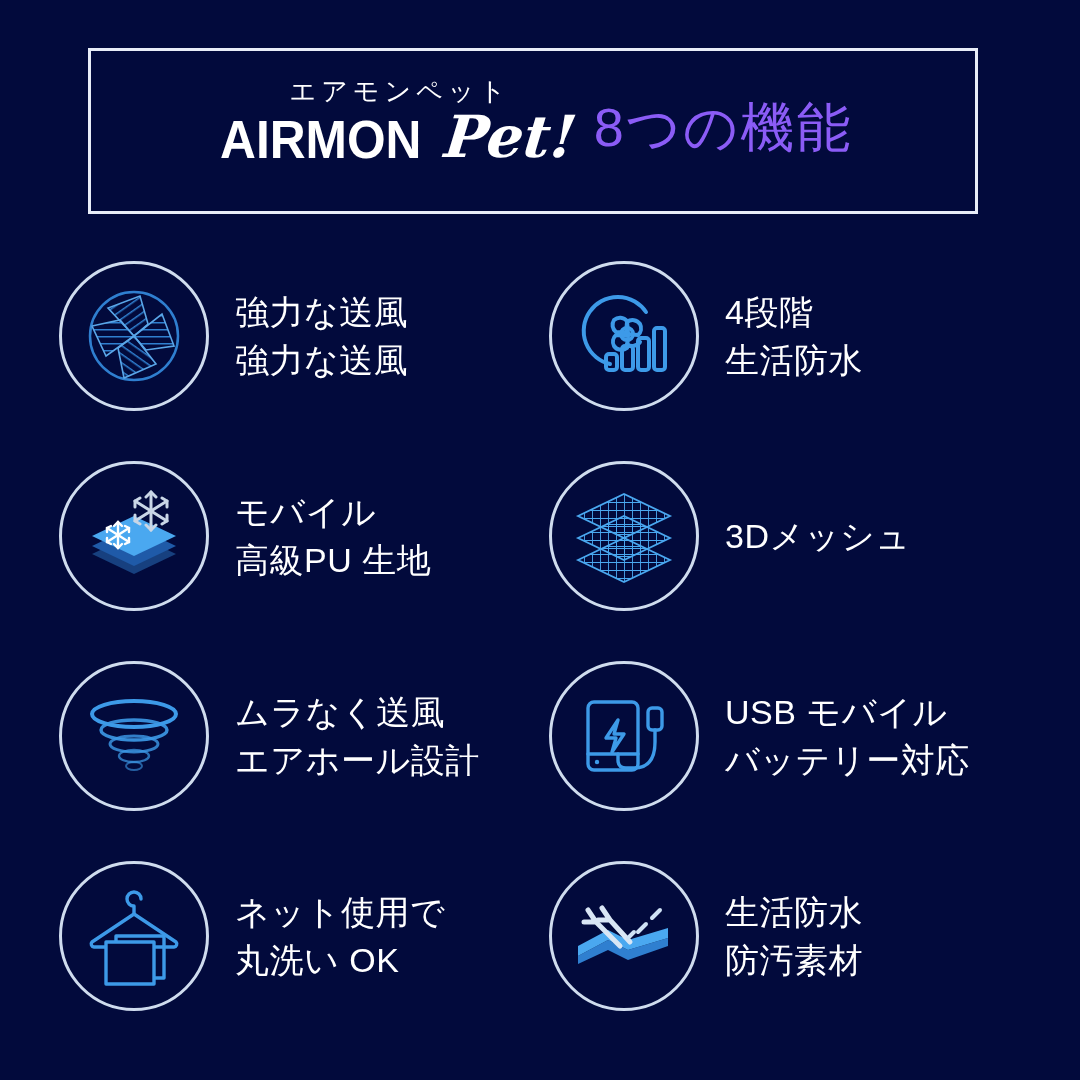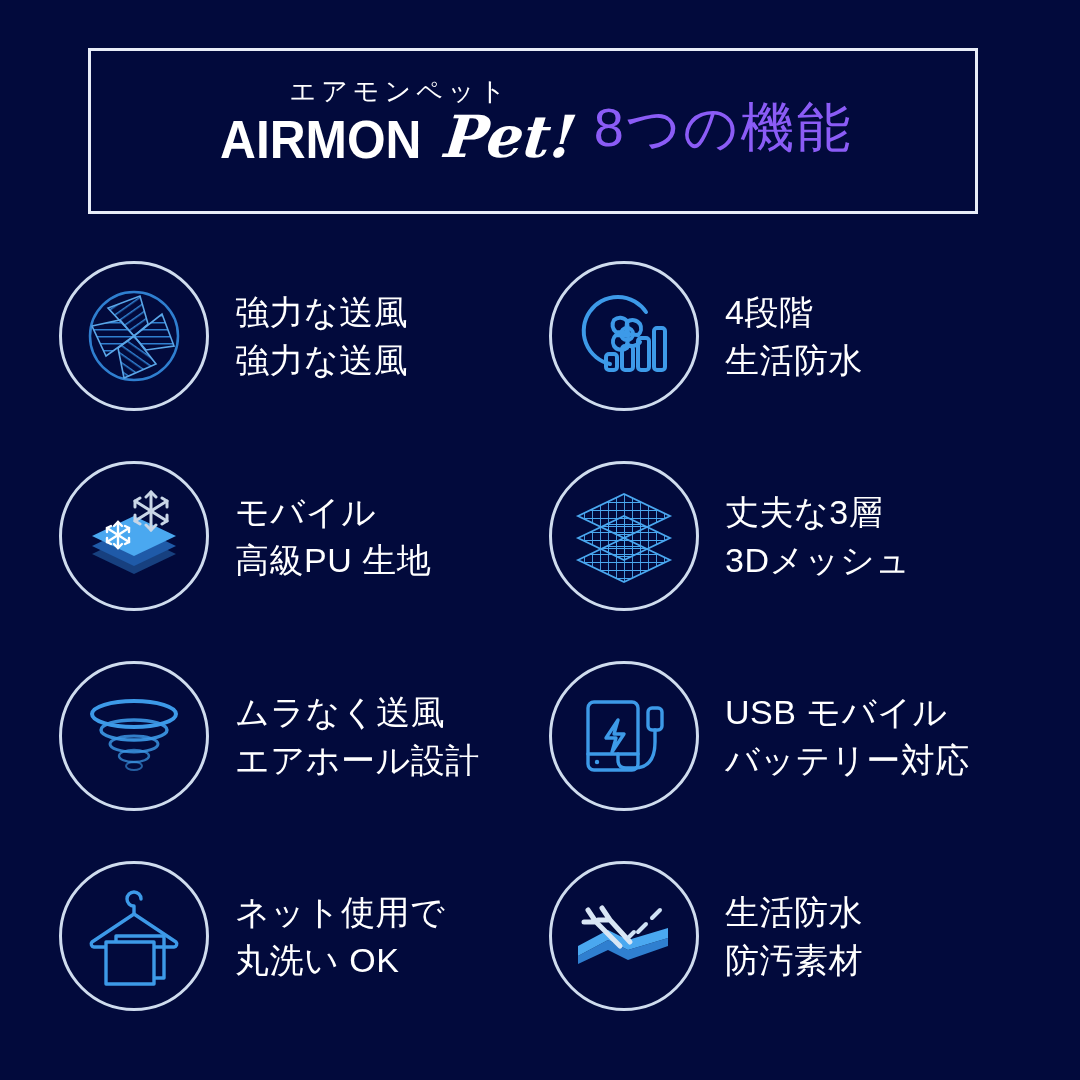--- a/index.html
+++ b/index.html
@@ -243,21 +243,20 @@
           <g id="meshsheet">
             <path d="M10 22 L56 0 L102 22 L56 44 Z" fill="url(#meshp)" stroke="#4aa8f0" stroke-width="1.8"></path>
           </g>
         </defs>
         <use href="#meshsheet" y="14"></use>
         <use href="#meshsheet" y="36"></use>
         <use href="#meshsheet" y="58"></use>
       </svg>
     </div>
     <div class="feature-text">
-      <span>丈夫な3層</span>
       <span class="l2">3Dメッシュ</span>
     </div>
   </div>
 
   <div class="feature">
     <div class="icon-circle">
       <svg width="112" height="112" viewBox="0 0 112 112">
         <g fill="none" stroke="#3d9ae8">
           <ellipse cx="56" cy="34" rx="42" ry="13" stroke-width="4"></ellipse>
           <ellipse cx="56" cy="50" rx="33" ry="10" stroke-width="3.4" stroke-opacity="0.9"></ellipse>

